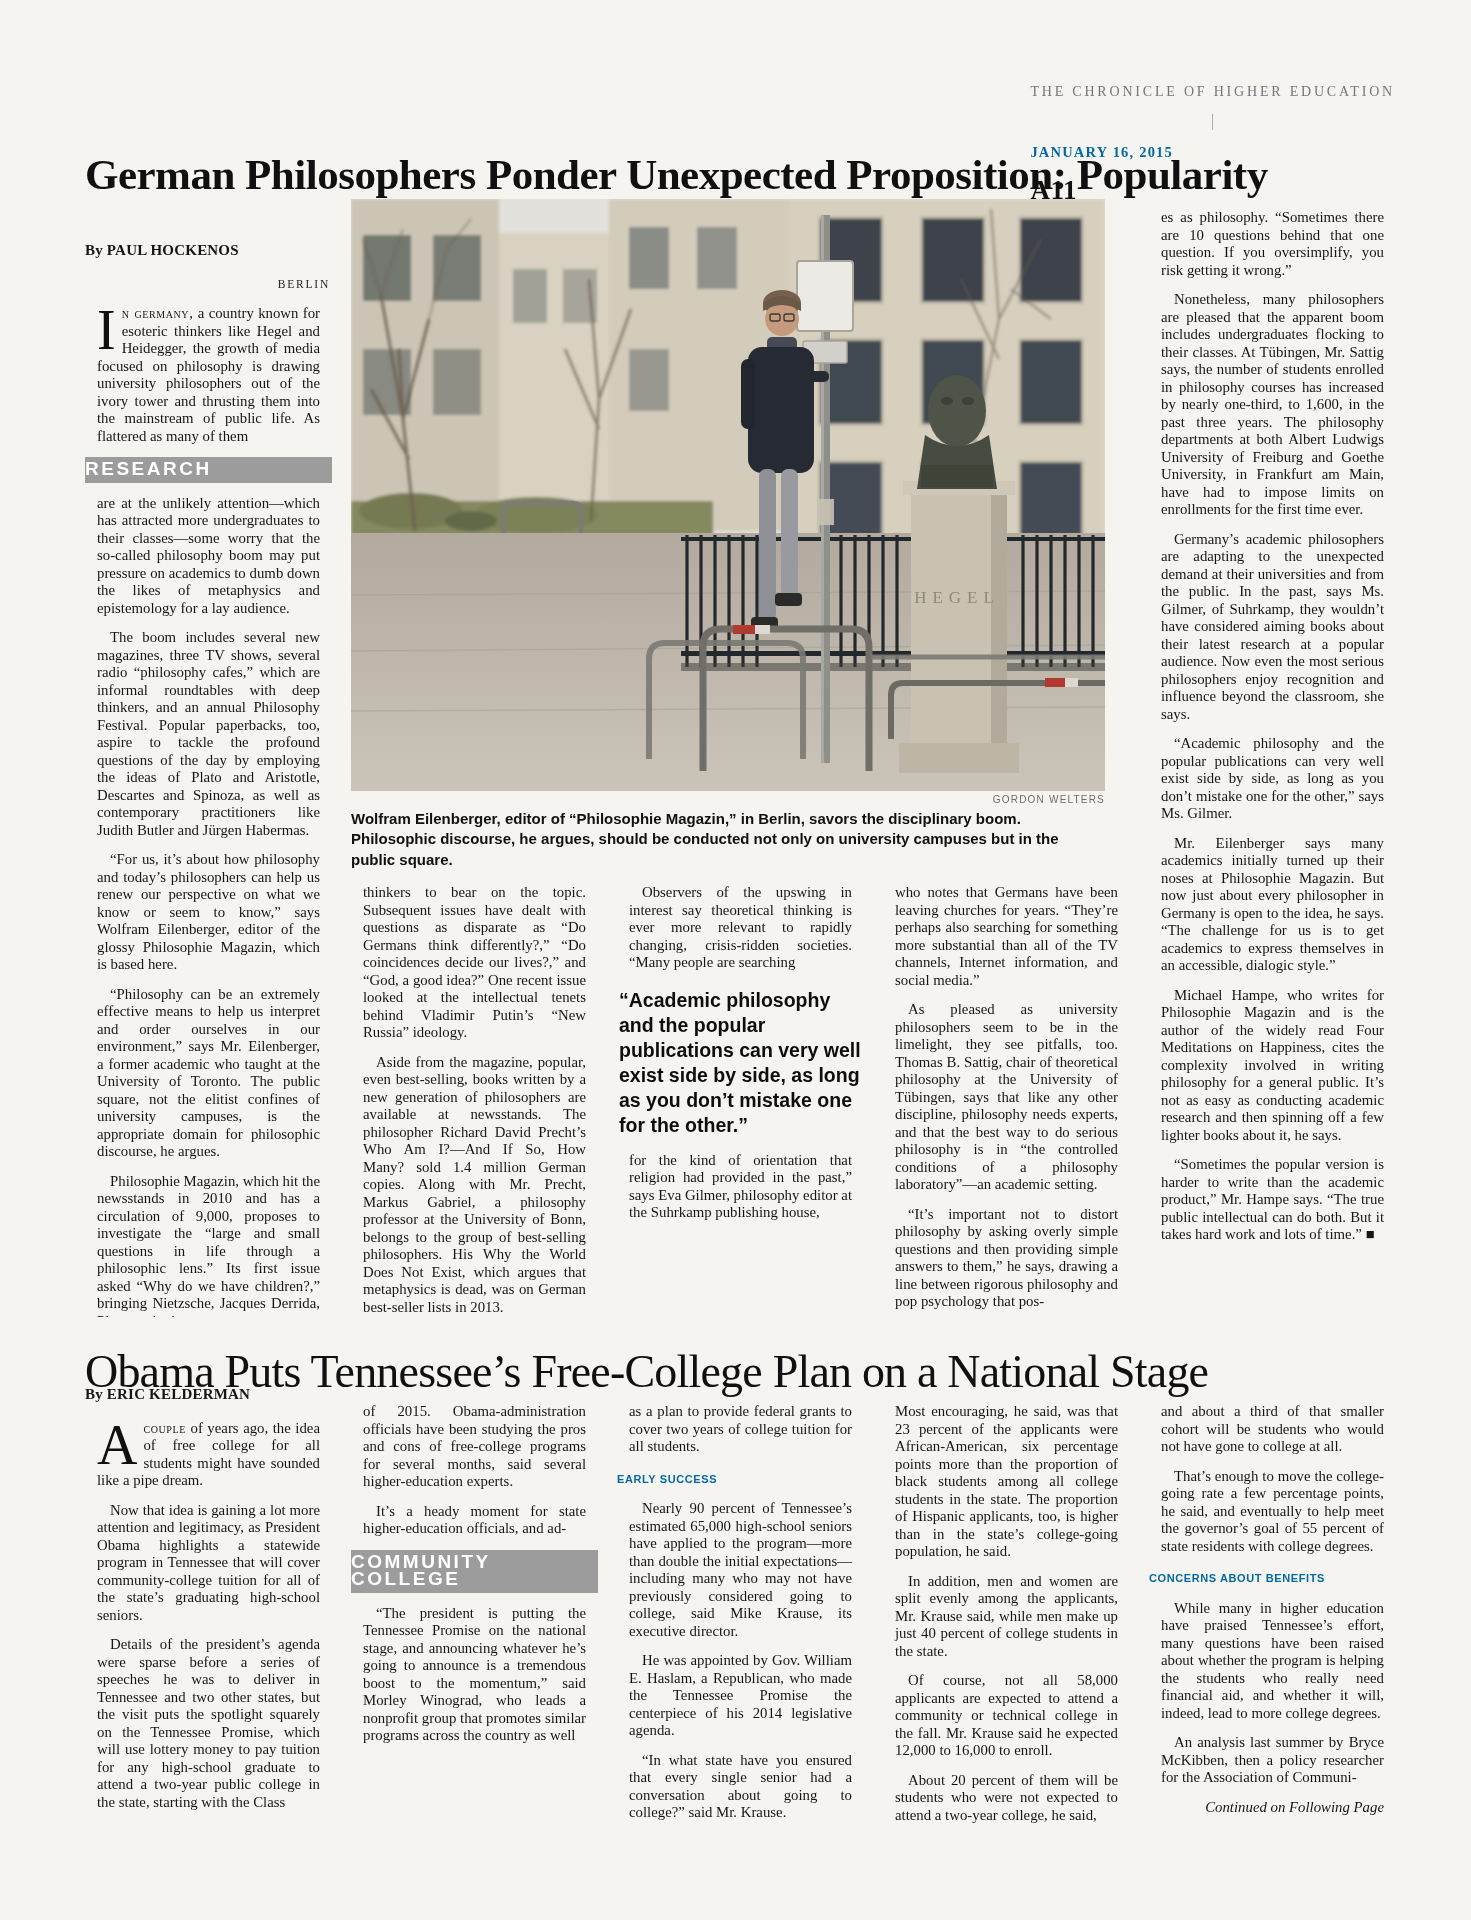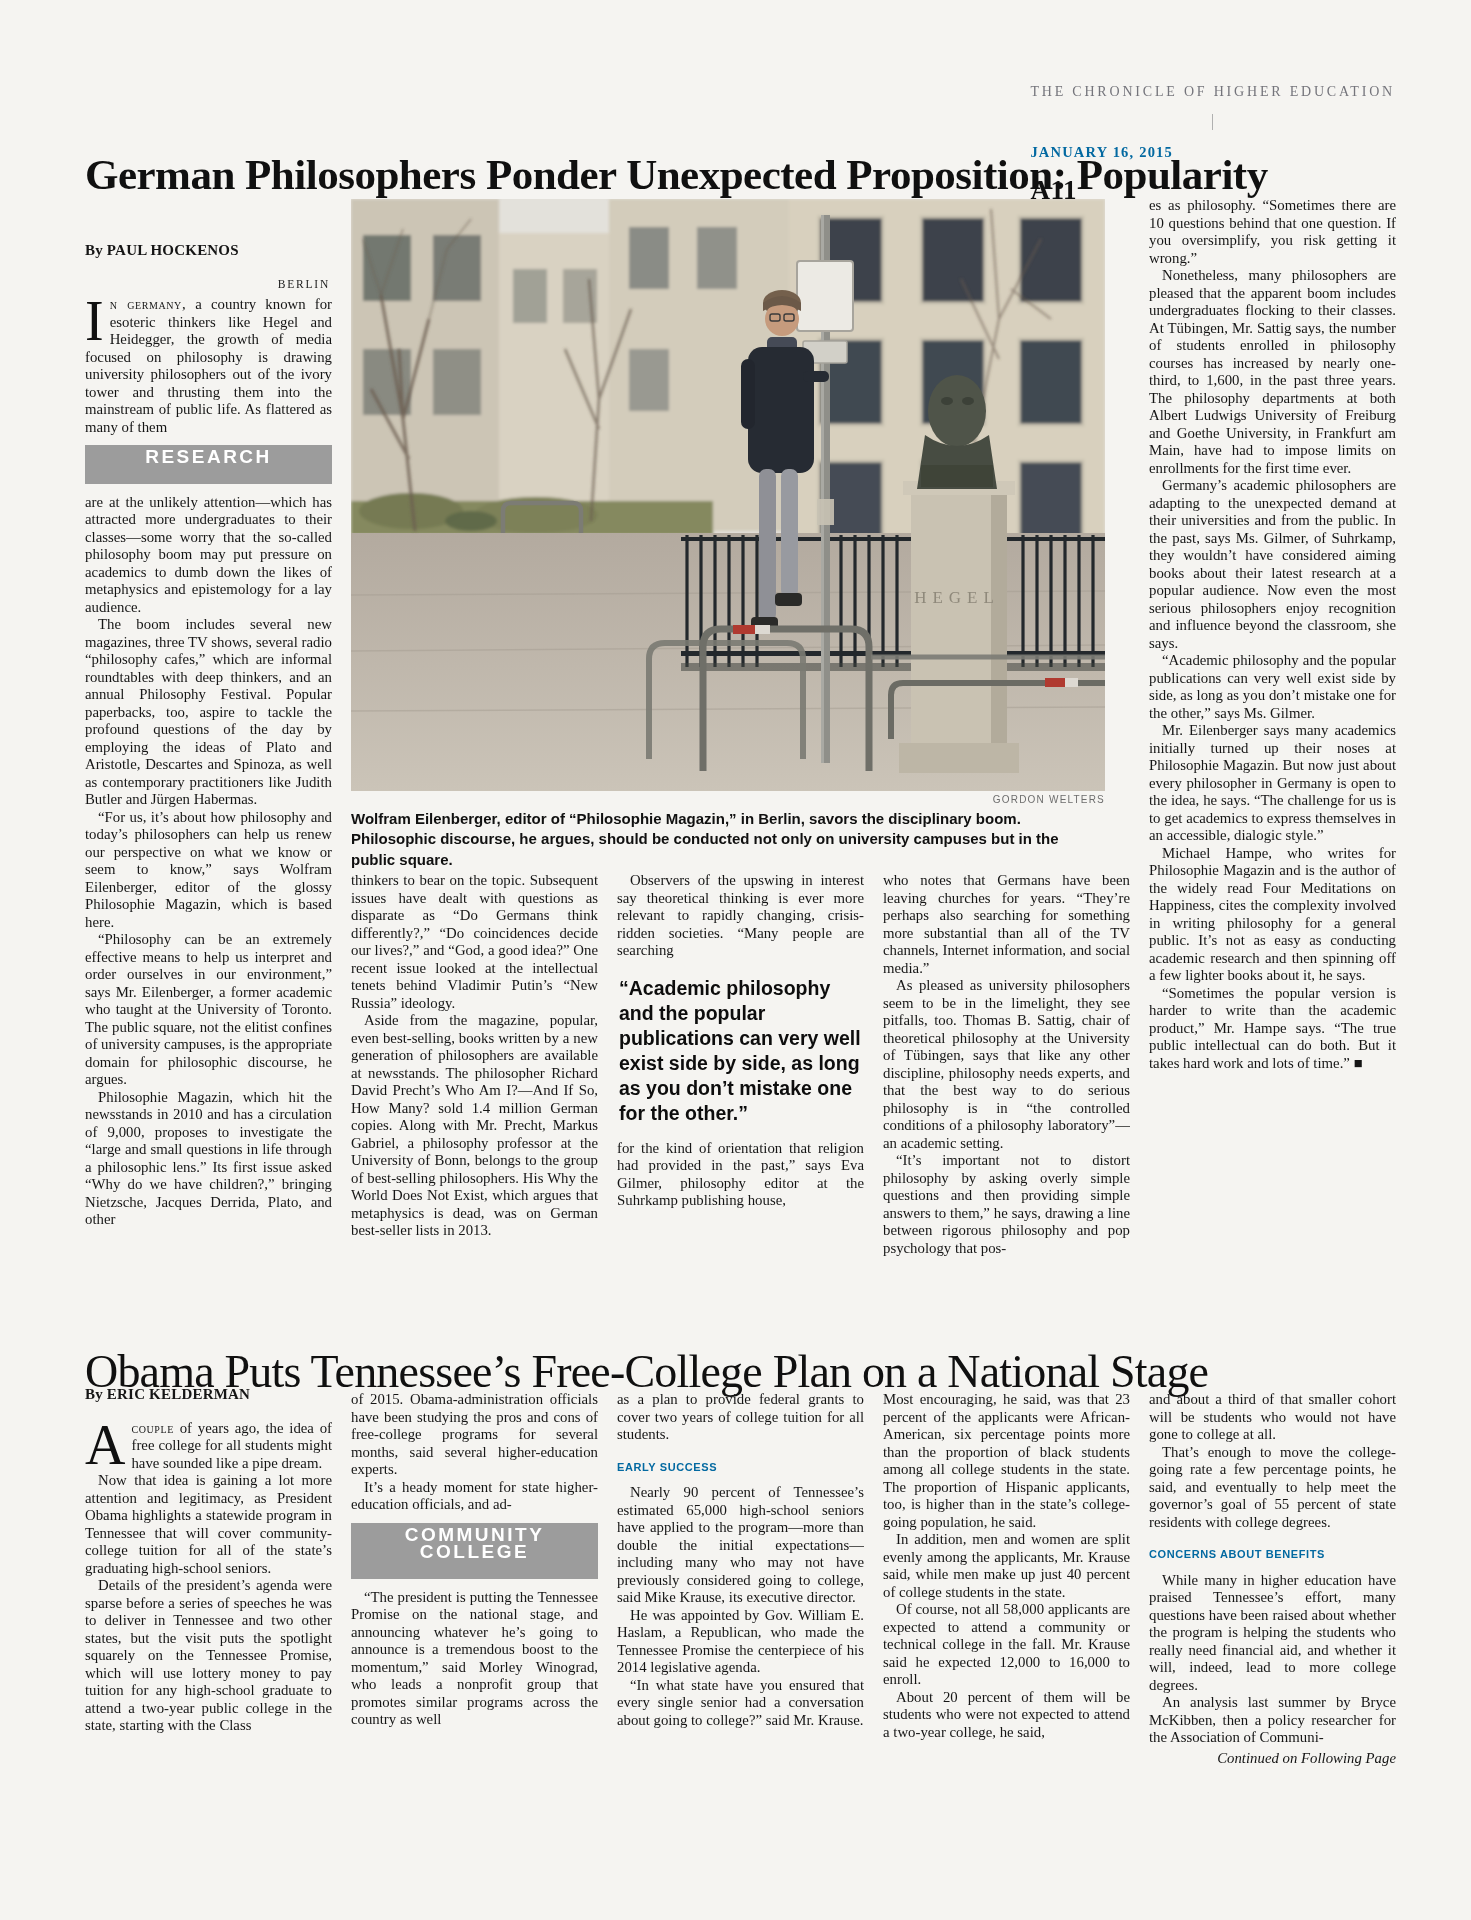--- a/index.html
+++ b/index.html
@@ -29,26 +29,26 @@
   .a1c5{left:1149px;top:197px;height:1118px;}
   .a2c1{left:85px; top:1386px;height:525px;}
   .a2c2{left:351px;top:1391px;height:522px;}
   .a2c3{left:617px;top:1391px;height:522px;}
   .a2c4{left:883px;top:1391px;height:522px;}
   .a2c5{left:1149px;top:1391px;height:522px;}
 
   .byline{font-weight:700;font-size:15px;text-align:left;text-indent:0;margin:0 0 16px 0;letter-spacing:.2px;}
   .dateline{text-align:right;font-size:11.5px;letter-spacing:1.8px;margin:0 2px 3px 0;color:#222;}
 
-  .blk{margin:0;}
+  .blk{margin:12px;}
   .blk.p{text-indent:13px;}
   .blk.cont{text-indent:0;}
   .blk.badge{background:#9c9c9c;color:#fff;font-family:"Liberation Sans",sans-serif;
-             font-weight:700;font-size:19px;letter-spacing:2.5px;text-align:center;
-             text-indent:0;padding:3px 0 18px;margin:9px 0 10px;}
+             font-weight:700;font-size:19px;letter-spacing:2.5px;text-align:left;
+             text-indent:0;padding:3px 0 5px;margin:9px 0 10px;}
   .blk.sub{font-family:"Liberation Sans",sans-serif;font-weight:700;font-size:11px;
            letter-spacing:.6px;text-indent:0;text-align:left;margin:15px 0 8px;color:#0369a1;}
   .blk.continued{font-style:italic;text-align:right;text-indent:0;margin-top:3px;}
 
   .lead{text-indent:0;}
   .dropcap{float:left;font-size:56px;line-height:44px;margin:3px 6px 0 0;color:#101010;}
   .sc{font-variant:small-caps;letter-spacing:.6px;}
 
   .pullquote{font-family:"Liberation Sans",sans-serif;font-weight:700;
              font-size:19.5px;line-height:25px;text-align:left;text-indent:0;

